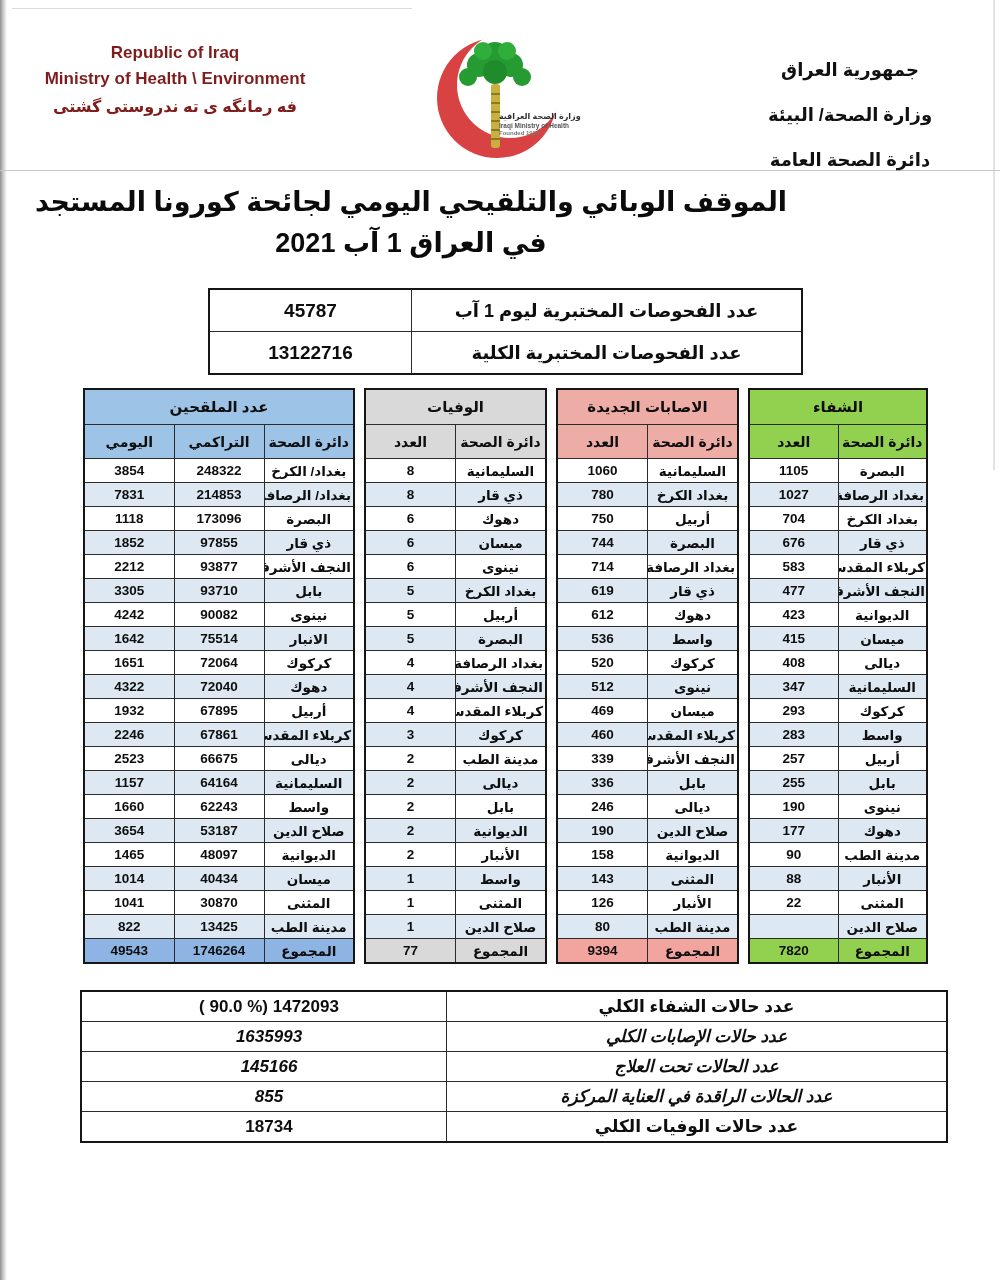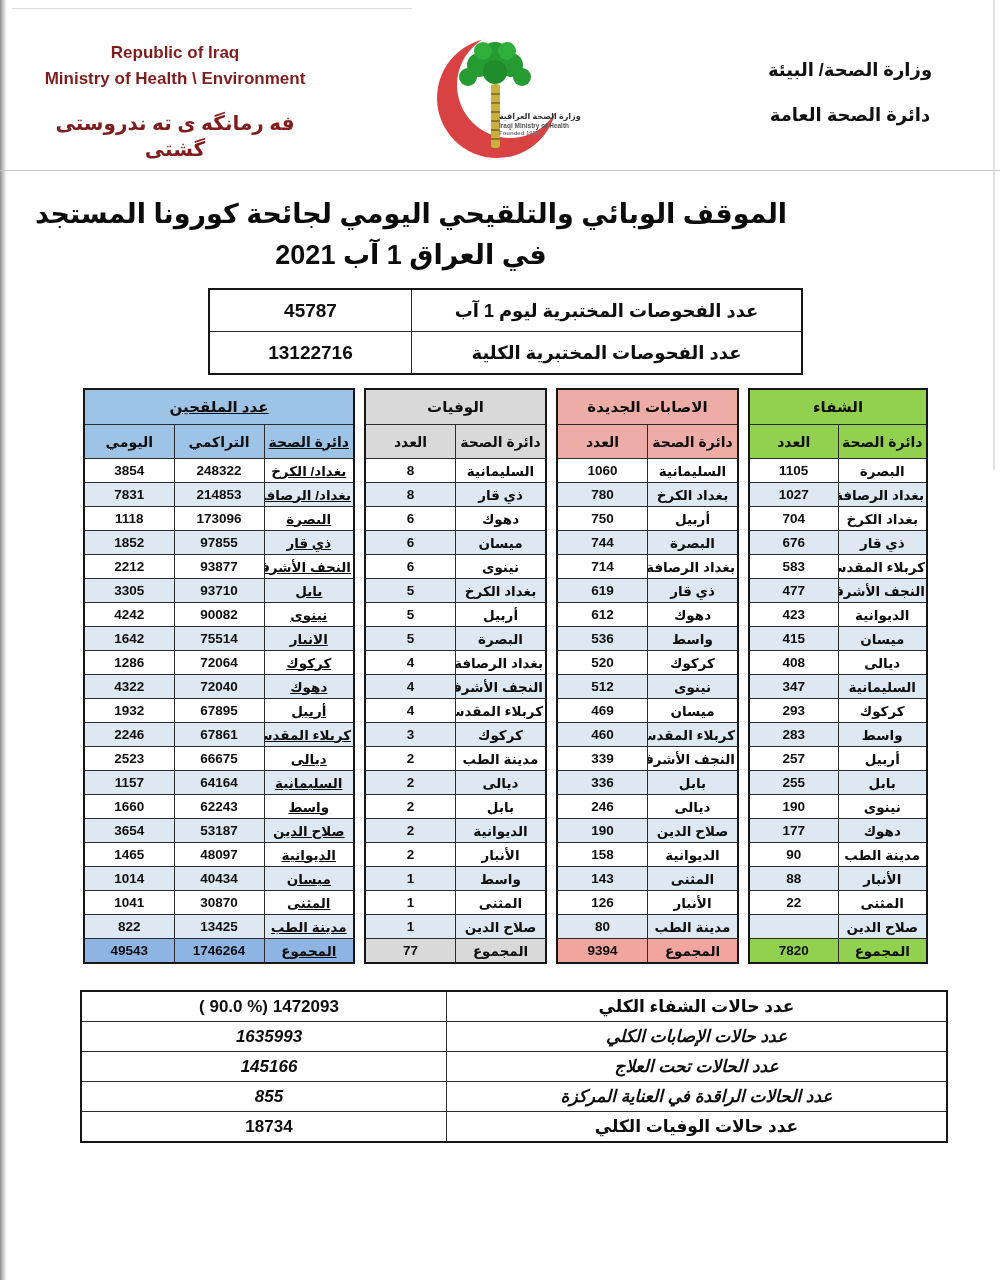--- a/index.html
+++ b/index.html
@@ -11,32 +11,32 @@
   
   .scan-left{position:absolute;left:0;top:0;width:7px;height:1280px;
     background:linear-gradient(90deg,#8f8f8f 0%,#c9c9c9 45%,#ffffff 100%);}
   .scan-top{position:absolute;top:8px;left:12px;width:400px;height:1px;background:#dcdcdc;}
   .scan-right{position:absolute;right:5px;top:0;width:2px;height:470px;background:#e2e2e2;}
   .header-divider{position:absolute;top:170px;left:0;width:1000px;height:1px;background:#c7c7c7;}
 
   
   .eng-block{position:absolute;left:30px;top:40px;width:290px;text-align:center;
     font-size:17px;line-height:26px;color:#7f1d1d;}
-  .eng-block .kurdish{font-size:20px;margin-top:18px;}
+  .eng-block .kurdish{font-size:16px;margin-top:2px;}
   .ar-block{position:absolute;right:25px;top:48px;width:250px;text-align:center;
     font-size:18px;line-height:45px;color:#111;}
   .logo{position:absolute;left:425px;top:24px;width:160px;height:145px;}
   .logo-text{position:absolute;left:74px;top:88px;width:100px;text-align:left;line-height:1.25;}
   .logo-text .lt-ar{font-size:8px;color:#2f2f2f;}
   .logo-text .lt-en{font-size:6.5px;color:#555;}
   .logo-text .lt-f{font-size:6px;color:#777;}
 
   
   .page-title{position:absolute;top:182px;left:0;width:822px;text-align:center;
-    font-size:27px;line-height:41px;color:#0b0b0b;margin-top:12px;}
+    font-size:27px;line-height:41px;color:#0b0b0b;}
 
   
   table{border-collapse:collapse;table-layout:fixed;}
   td,th{border:1px solid #2b2b2b;text-align:center;vertical-align:middle;
     padding:0 2px;overflow:hidden;white-space:nowrap;font-weight:bold;color:#0e0e0e;}
   table{border:2px solid #161616;}
 
   
   .tests{position:absolute;left:208px;top:288px;width:582px;direction:rtl;}
   .tests td{height:41px;font-size:18px;background:#fff;}
@@ -52,21 +52,21 @@
   .main-tables .t-cols td{height:33px;font-size:14px;}
   .band td{background:#dde8f3;}
   tr:not(.band) td{background:#ffffff;}
 
   .th-blue td{background:#9dc3e6 !important;}
   .th-gray td{background:#d9d9d9 !important;}
   .th-pink td{background:#eeaca6 !important;}
   .th-green td{background:#92d050 !important;}
 
   .t-vac{width:272px;}
-  .t-vac td:nth-child(1){width:116px;text-decoration:underline;}
+  .t-vac td:nth-child(1){width:116px;}
   .t-vac td:nth-child(2){width:88px;}
   .t-vac td:nth-child(3){width:64px;}
   .t-vac .total td{background:#8db4e2 !important;}
 
   .t-dea{width:183px;}
   .t-dea td:nth-child(1){width:126px;}
   .t-dea td:nth-child(2){width:43px;}
   .t-dea .total td{background:#d9d9d9 !important;}
 
   .t-new{width:183px;border-radius:21px;}
@@ -118,20 +118,21 @@
     <circle cx="70" cy="48" r="12" fill="#1f8c2b"></circle>
   </svg>
   <div class="logo-text">
     <div class="lt-ar" dir="rtl">وزارة الصحة العراقية</div>
     <div class="lt-en">Iraqi Ministry of Health</div>
     <div class="lt-f">Founded 1920</div>
   </div>
 </div>
 
 <div class="ar-block" dir="rtl">
+  <div>جمهورية العراق</div>
   <div>وزارة الصحة/ البيئة</div>
   <div>دائرة الصحة العامة</div>
 </div>
 
 <div class="page-title" dir="rtl">
   <div>الموقف الوبائي والتلقيحي اليومي لجائحة كورونا المستجد</div>
   <div>في العراق  1  آب 2021</div>
 </div>
 
 <table class="tests">
@@ -197,21 +198,21 @@
           <td>4242</td>
         </tr>
         <tr class="band">
           <td>الانبار</td>
           <td>75514</td>
           <td>1642</td>
         </tr>
         <tr>
           <td>كركوك</td>
           <td>72064</td>
-          <td>1286</td>
+          <td>1651</td>
         </tr>
         <tr class="band">
           <td>دهوك</td>
           <td>72040</td>
           <td>4322</td>
         </tr>
         <tr>
           <td>أربيل</td>
           <td>67895</td>
           <td>1932</td>

